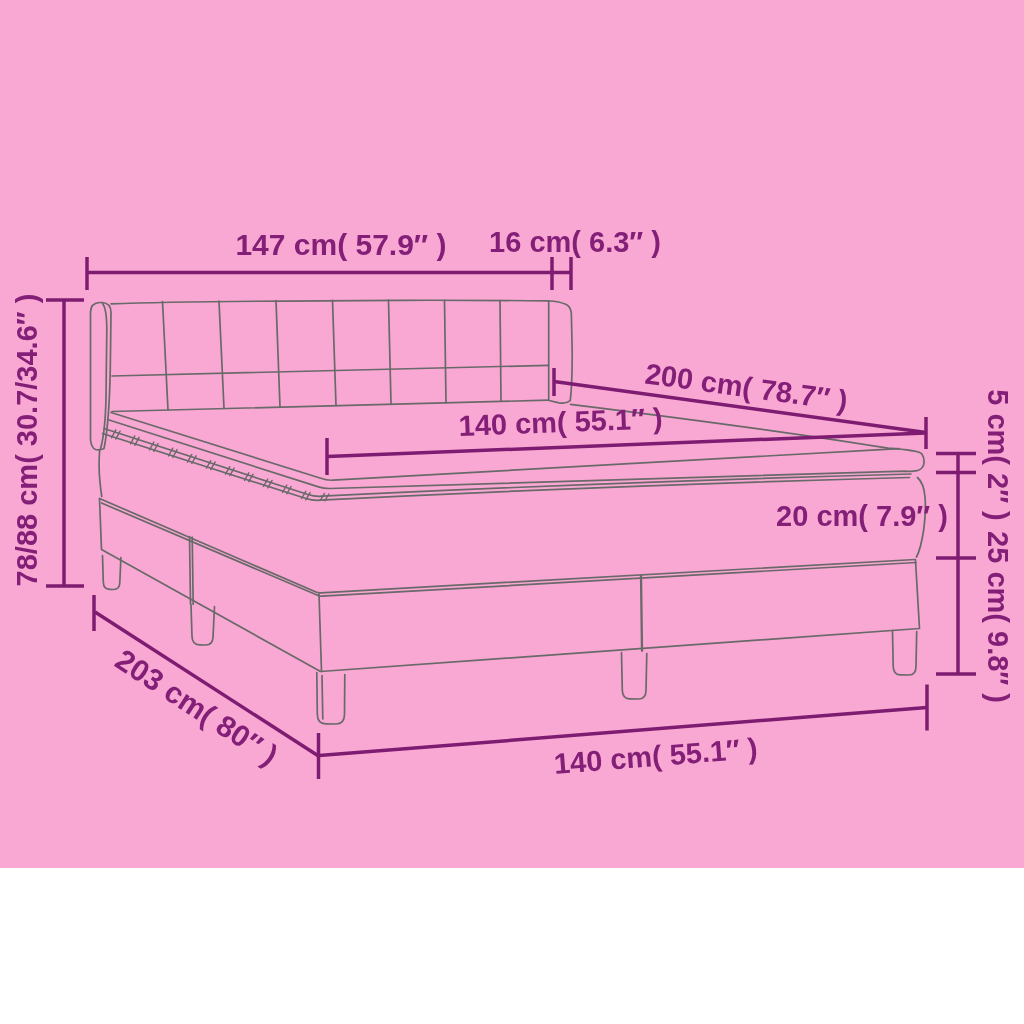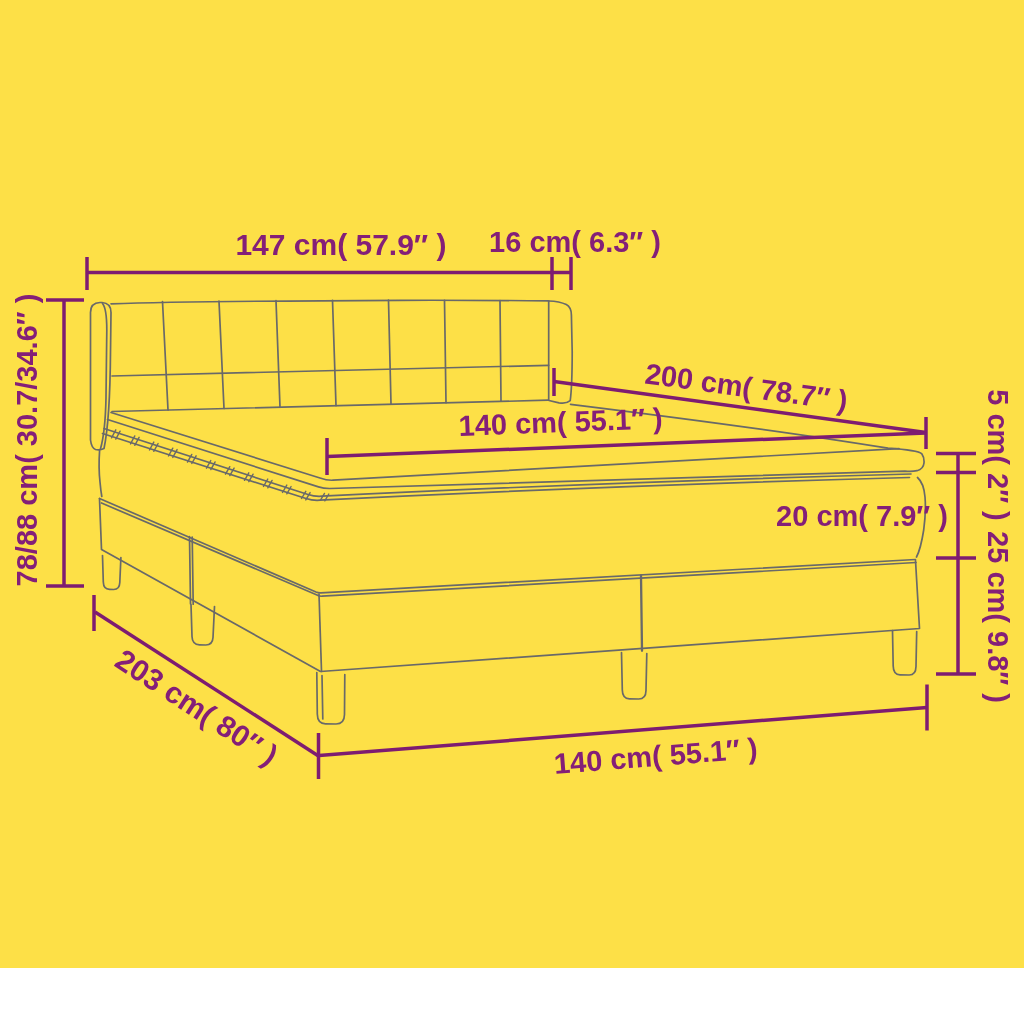--- a/index.html
+++ b/index.html
@@ -1,16 +1,16 @@
 <!DOCTYPE html>
 <html><head>
 <meta charset="utf-8">
 <style>
   html,body{margin:0;padding:0;background:#ffffff;}
-  .wrap{width:1024px;height:968px;position:relative;overflow:hidden;background:#fde047;}
+  .wrap{width:1024px;height:868px;position:relative;overflow:hidden;background:#f9a8d4;}
   svg{position:absolute;left:0;top:0;}
   text{font-family:"Liberation Sans", sans-serif;font-weight:bold;fill:#841F78;}
 </style>
 </head>
 <body>
 <div class="wrap">
 <svg width="1024" height="1024" viewBox="0 0 1024 1024">
   <g fill="none" stroke="#696969" stroke-width="1.7" stroke-linecap="round" stroke-linejoin="round">
 
     <g>

